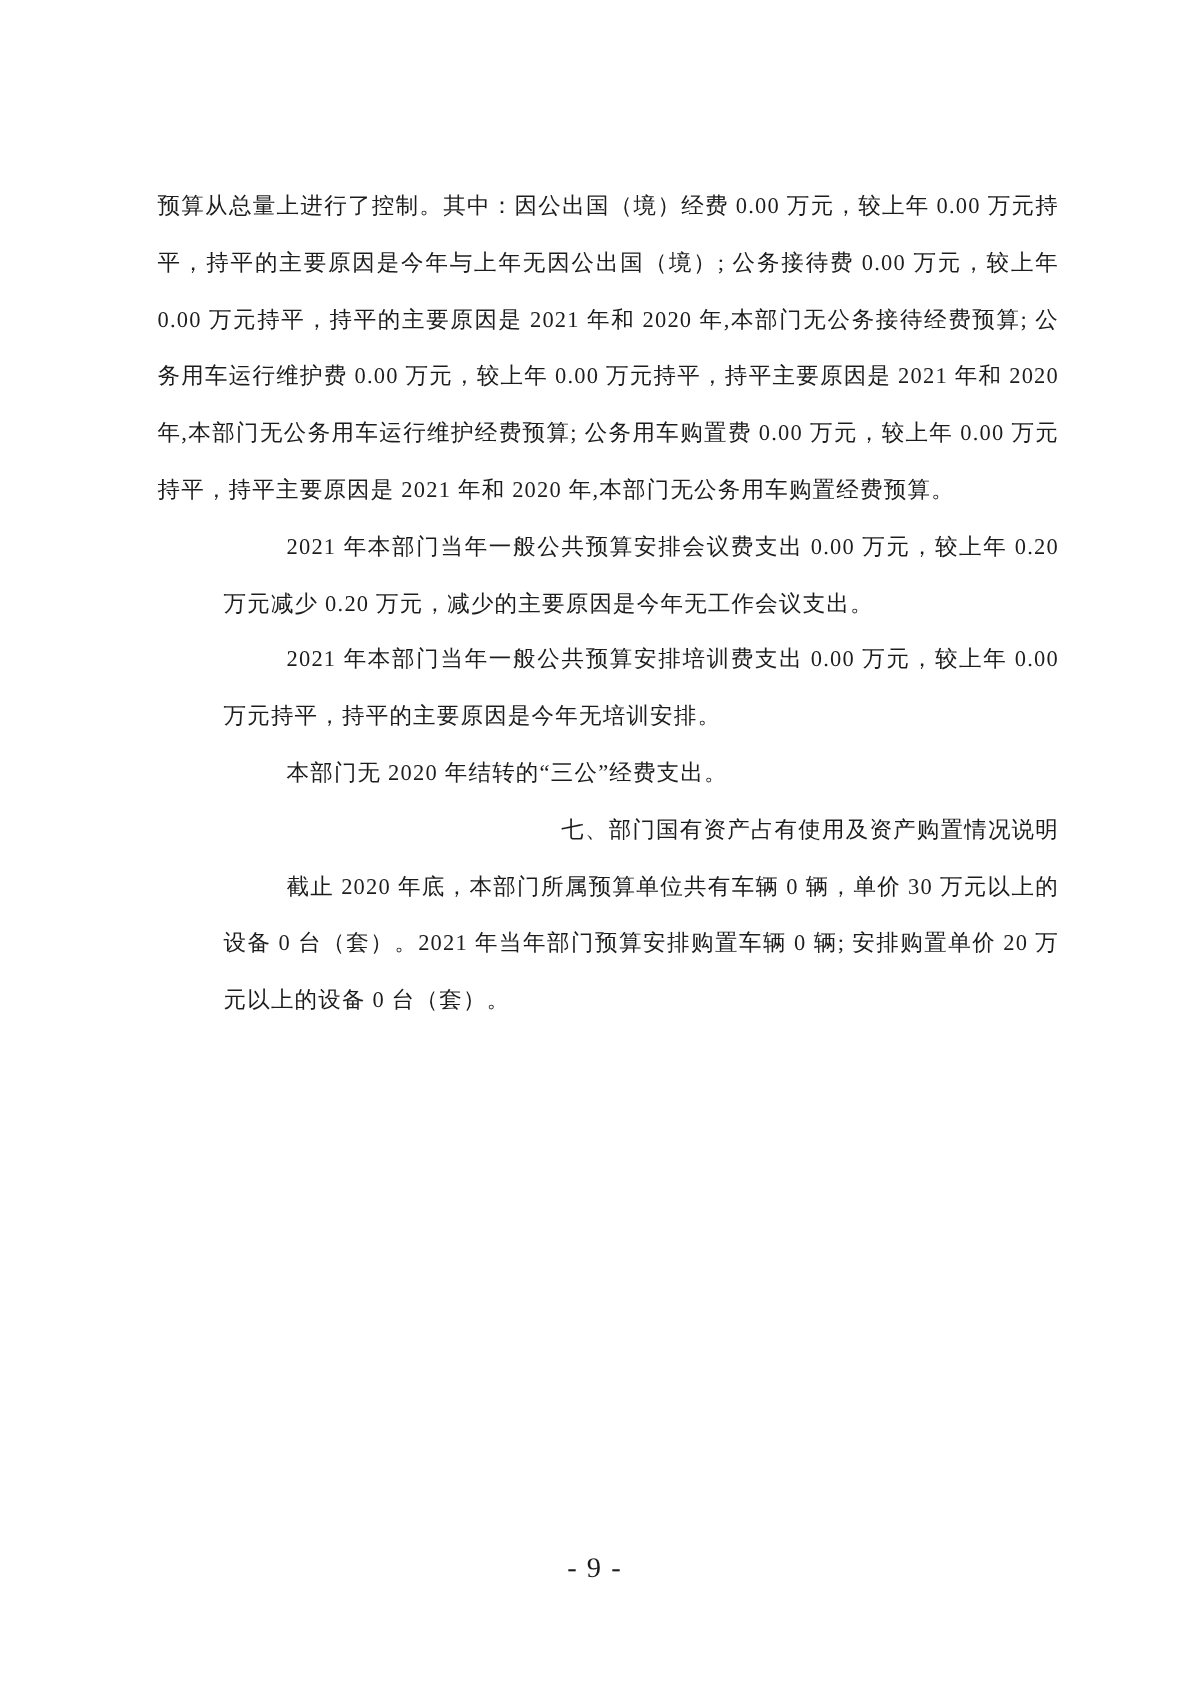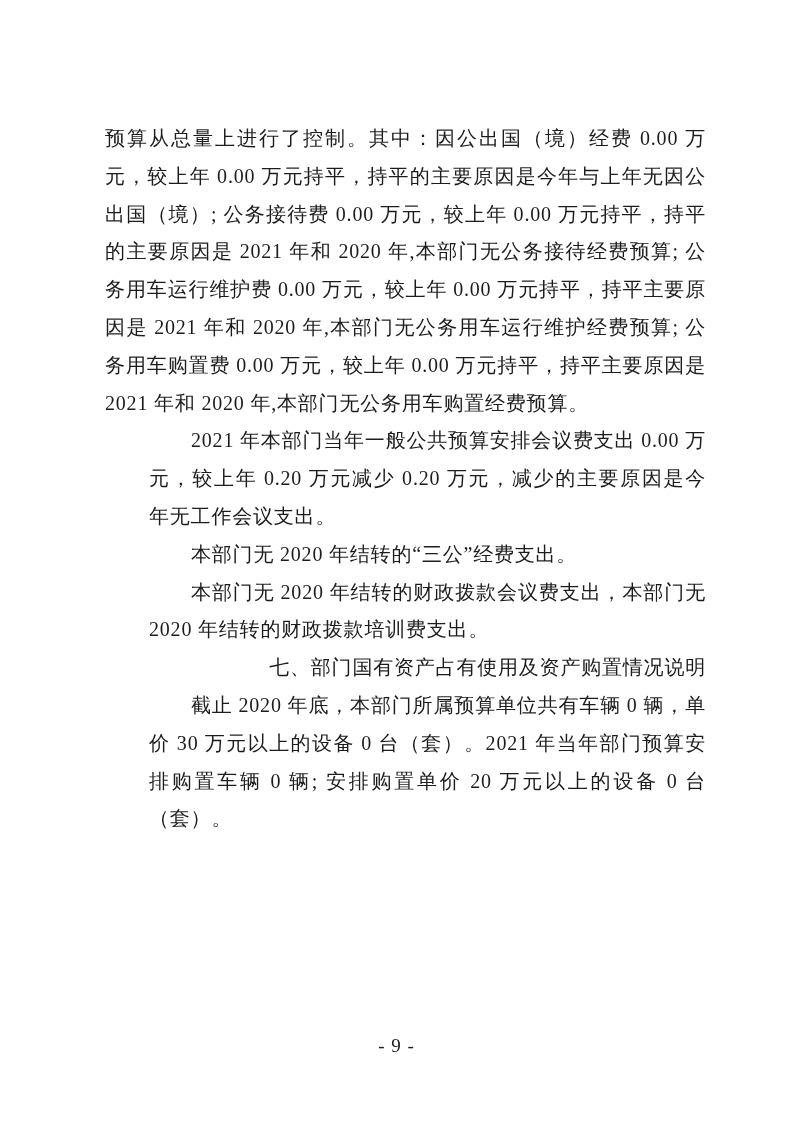--- a/index.html
+++ b/index.html
@@ -17,21 +17,21 @@
     color: #1c1c1c;
   }
   .content {
     position: absolute;
     left: 105px;
     top: 120px;
     width: 601px;
   }
   .para {
     margin: 0;
-    font-size: 20px;
+    font-size: 15px;
     line-height: 37.8px;
     text-align: justify;
     letter-spacing: 0.8px;
     word-break: break-all;
   }
   .para.indent {
     text-indent: 42px;
     margin-left: 44px;
   }
   .para.heading {
@@ -50,19 +50,19 @@
     color: #1c1c1c;
   }
 </style>
 </head>
 <body>
 
 <div class="page">
   <main class="content" id="body-container">
       <p class="para body">预算从总量上进行了控制。其中：因公出国（境）经费 0.00 万元，较上年 0.00 万元持平，持平的主要原因是今年与上年无因公出国（境）; 公务接待费 0.00 万元，较上年 0.00 万元持平，持平的主要原因是 2021 年和 2020 年,本部门无公务接待经费预算; 公务用车运行维护费 0.00 万元，较上年 0.00 万元持平，持平主要原因是 2021 年和 2020 年,本部门无公务用车运行维护经费预算; 公务用车购置费 0.00 万元，较上年 0.00 万元持平，持平主要原因是 2021 年和 2020 年,本部门无公务用车购置经费预算。</p>
       <p class="para body indent">2021 年本部门当年一般公共预算安排会议费支出 0.00 万元，较上年 0.20 万元减少 0.20 万元，减少的主要原因是今年无工作会议支出。</p>
+      <p class="para body indent">2021 年本部门当年一般公共预算安排培训费支出 0.00 万元，较上年 0.00 万元持平，持平的主要原因是今年无培训安排。</p>
       <p class="para body indent">本部门无 2020 年结转的“三公”经费支出。</p>
-      <p class="para body indent">本部门无 2020 年结转的财政拨款会议费支出，本部门无 2020 年结转的财政拨款培训费支出。</p>
       <p class="para heading indent">七、部门国有资产占有使用及资产购置情况说明</p>
       <p class="para body indent">截止 2020 年底，本部门所属预算单位共有车辆 0 辆，单价 30 万元以上的设备 0 台（套）。2021 年当年部门预算安排购置车辆 0 辆; 安排购置单价 20 万元以上的设备 0 台（套）。</p>
     </main>
   <div class="footer">- 9 -</div>
 </div>
 
 </body></html>

